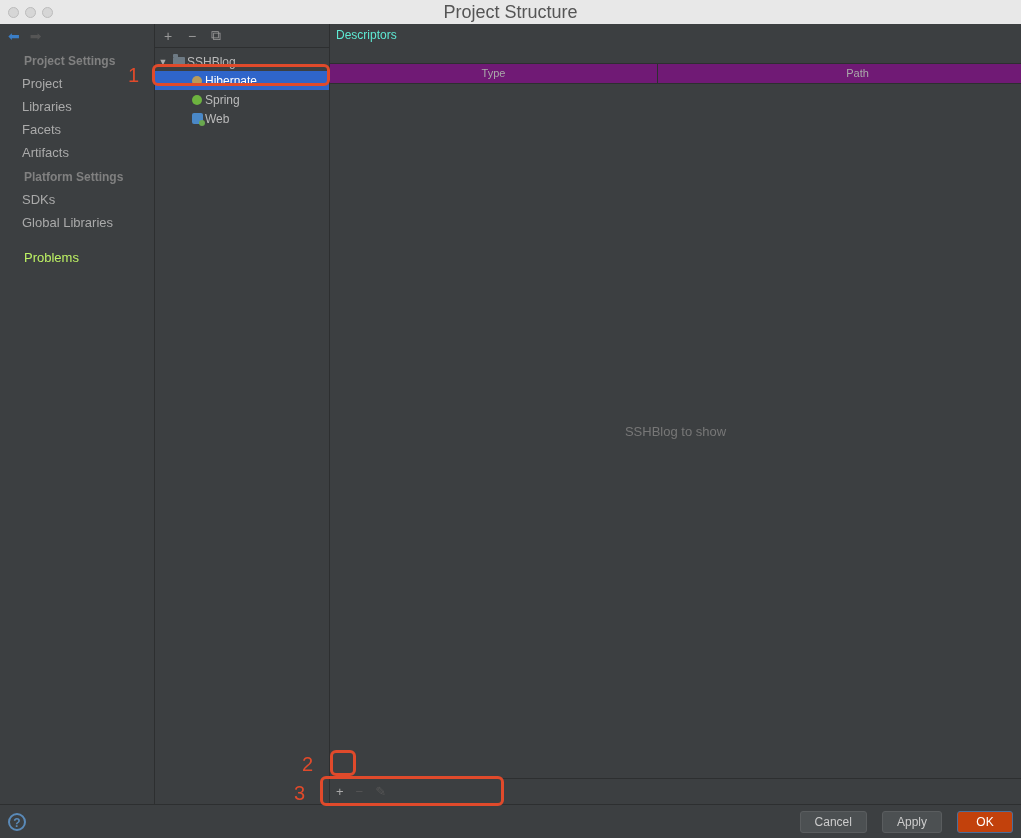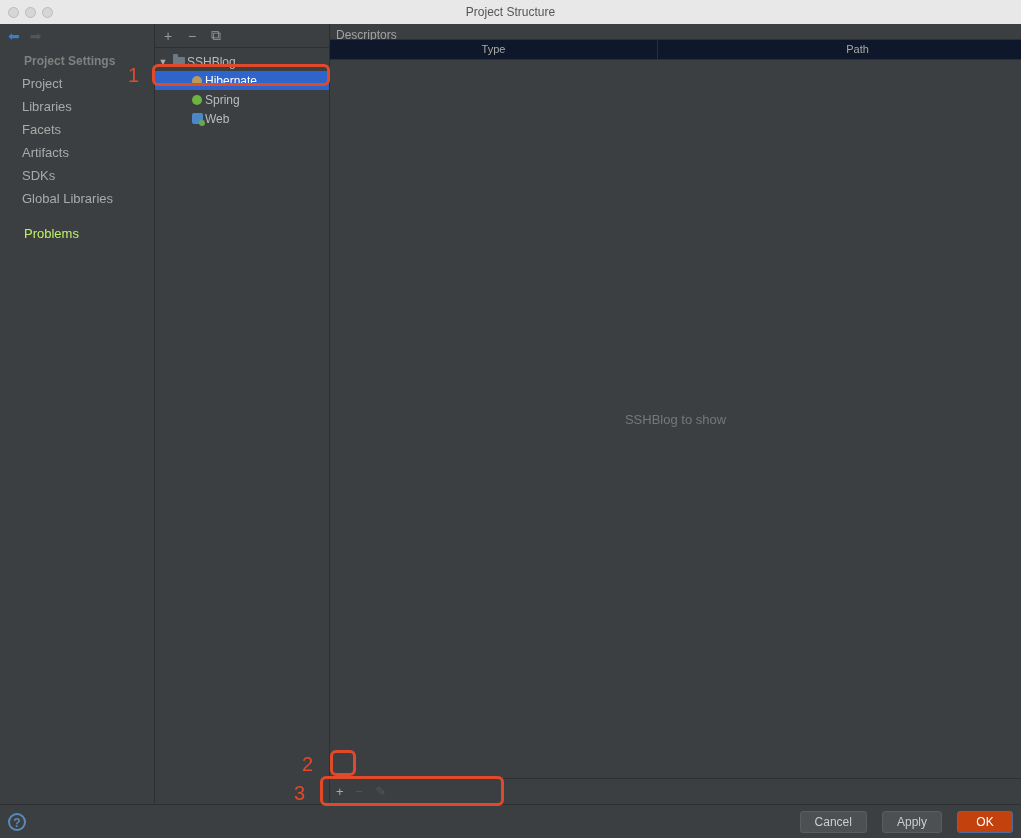--- a/index.html
+++ b/index.html
@@ -2,21 +2,21 @@
 <html><head>
 <meta charset="utf-8">
 <style>
   * { box-sizing: border-box; margin: 0; padding: 0; font-family: -apple-system, "Segoe UI", Arial, sans-serif; }
   html, body { width: 1021px; height: 838px; background:#3c3f41; color:#bbbbbb; overflow:hidden; }
 
   
   .titlebar { height:24px; background:#e8e8e8; display:flex; align-items:center; position:relative; }
   .traffic { display:flex; gap:6px; padding-left:8px; }
   .traffic span { width:11px; height:11px; border-radius:50%; background:#d6d6d6; border:1px solid #bcbcbc; }
-  .title { position:absolute; left:0; right:0; text-align:center; font-size:12px; color:#555; pointer-events:none; }
+  .title { position:absolute; left:0; right:0; text-align:center; font-size:18px; color:#555; pointer-events:none; }
 
   .body { display:flex; height:780px; }
 
   
   .nav-wrap { width:155px; background:#3c3f41; border-right:1px solid #2d2f30; }
   .nav-arrows { height:24px; display:flex; align-items:center; gap:10px; padding-left:8px; }
   .arrow { font-size:14px; color:#3b7ec7; }
   .arrow.fwd { color:#555; }
   .nav-header { padding:6px 8px 4px 8px; font-size:12px; font-weight:bold; color:#808080;margin-left:16px; }
   .nav-item { padding:4px 8px 4px 22px; font-size:13px; color:#aaaaaa; cursor:pointer; }
@@ -34,22 +34,22 @@
   .tree-row.selected { background:#2f65ca; color:#fff; }
   .fld-icon { width:12px; height:10px; background:#6d7a84; border-radius:1px; display:inline-block; position:relative; }
   .fld-icon::before { content:""; position:absolute; top:-3px; left:0; width:5px; height:3px; background:#6d7a84; border-radius:1px 1px 0 0; }
   .hib-icon { width:10px; height:10px; border-radius:50%; background:#b89b5b; display:inline-block; }
   .spring-icon { width:10px; height:10px; border-radius:50%; background:#6db33f; display:inline-block; }
   .web-icon { width:11px; height:11px; background:#4a88c7; display:inline-block; border-radius:2px; position:relative; }
   .web-icon::after { content:""; position:absolute; right:-2px; bottom:-2px; width:6px; height:6px; border-radius:50%; background:#6aa84f; }
 
   
   .main { flex:1; display:flex; flex-direction:column; background:#3c3f41; }
-  .desc-label { height:16px; border-bottom:1px solid #2d2f30; padding:4px 6px; font-size:12px; color:#a3a3a3; }
-  .desc-header { display:flex; height:20px; background:#0f172a; border-bottom:1px solid #2d2f30;gap:36px; }
+  .desc-label { height:40px; border-bottom:1px solid #2d2f30; padding:4px 6px; font-size:12px; color:#5eead4; }
+  .desc-header { display:flex; height:20px; background:#701a75; border-bottom:1px solid #2d2f30;gap:36px; }
   .col { flex:1; text-align:center; font-size:11px; color:#aaa; padding-top:3px; border-right:1px solid #2d2f30; }
   .col:last-child { border-right:none; }
   .empty { flex:1; display:flex; align-items:center; justify-content:center; color:#777; font-size:13px; }
   .desc-toolbar { height:26px; border-top:1px solid #2d2f30; display:flex; align-items:center; padding-left:6px; gap:12px; position:relative; }
   .desc-toolbar .t { color:#aaa; font-size:13px; cursor:pointer; }
   .desc-toolbar .t.dim { color:#555; }
   .popup { position:absolute; left:4px; top:26px; background:#4a6e9b; color:#fff; font-size:12px; padding:3px 10px 3px 4px; display:flex; align-items:center; gap:6px; border:1px solid #2c4a70; }
   .popup .xml-icon { width:14px; height:12px; background:#c57f3a; display:inline-block; border-radius:1px; position:relative; }
   .popup .num { text-decoration:underline; }
 
@@ -81,20 +81,21 @@
   <div class="nav-wrap">
     <div class="nav-arrows">
       <span class="arrow">⬅</span>
       <span class="arrow fwd">➡</span>
     </div>
     <div class="nav-header">Project Settings</div>
     <div class="nav-item">Project</div>
     <div class="nav-item">Libraries</div>
     <div class="nav-item">Facets</div>
     <div class="nav-item">Artifacts</div>
+    <div class="nav-header">Platform Settings</div>
     <div class="nav-item">SDKs</div>
     <div class="nav-item">Global Libraries</div>
     <div style="height:12px"></div>
     <div class="nav-item" style="padding-left:24px;color:#bef264">Problems</div>
   </div>
 
   <div class="tree-panel">
     <div class="tree-toolbar">
       <span class="tool-icon">+</span>
       <span class="tool-icon">−</span>

